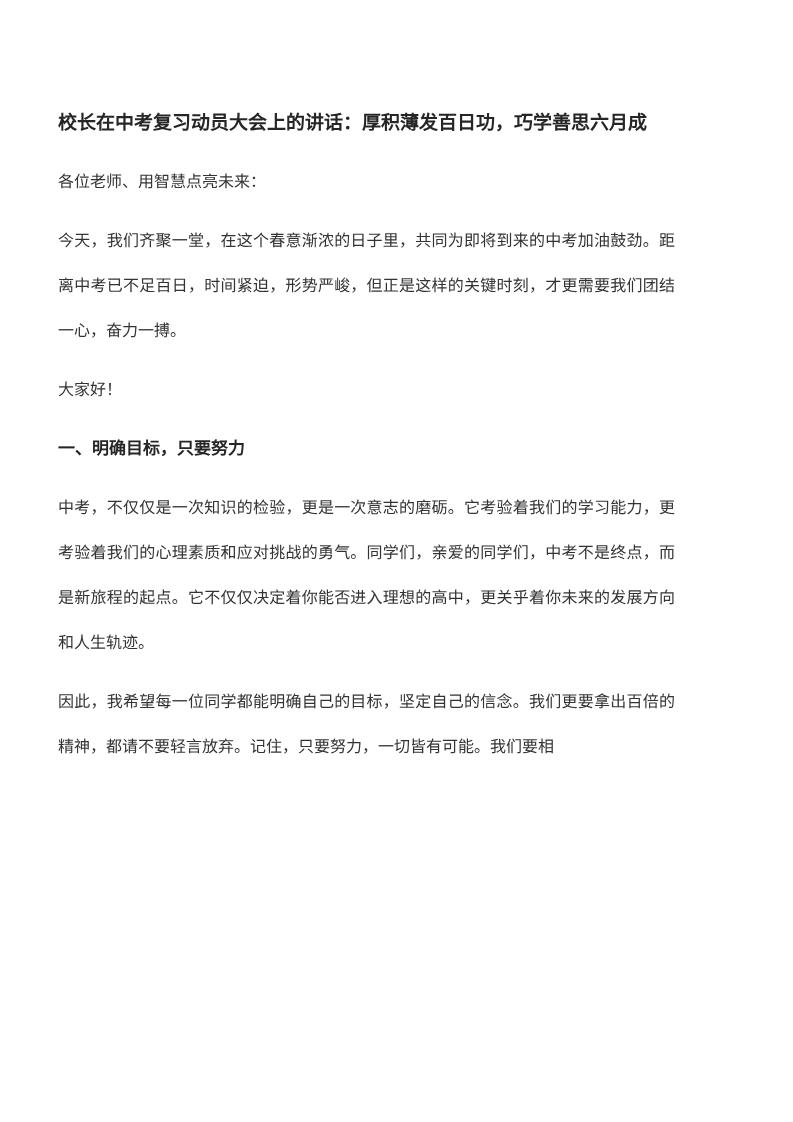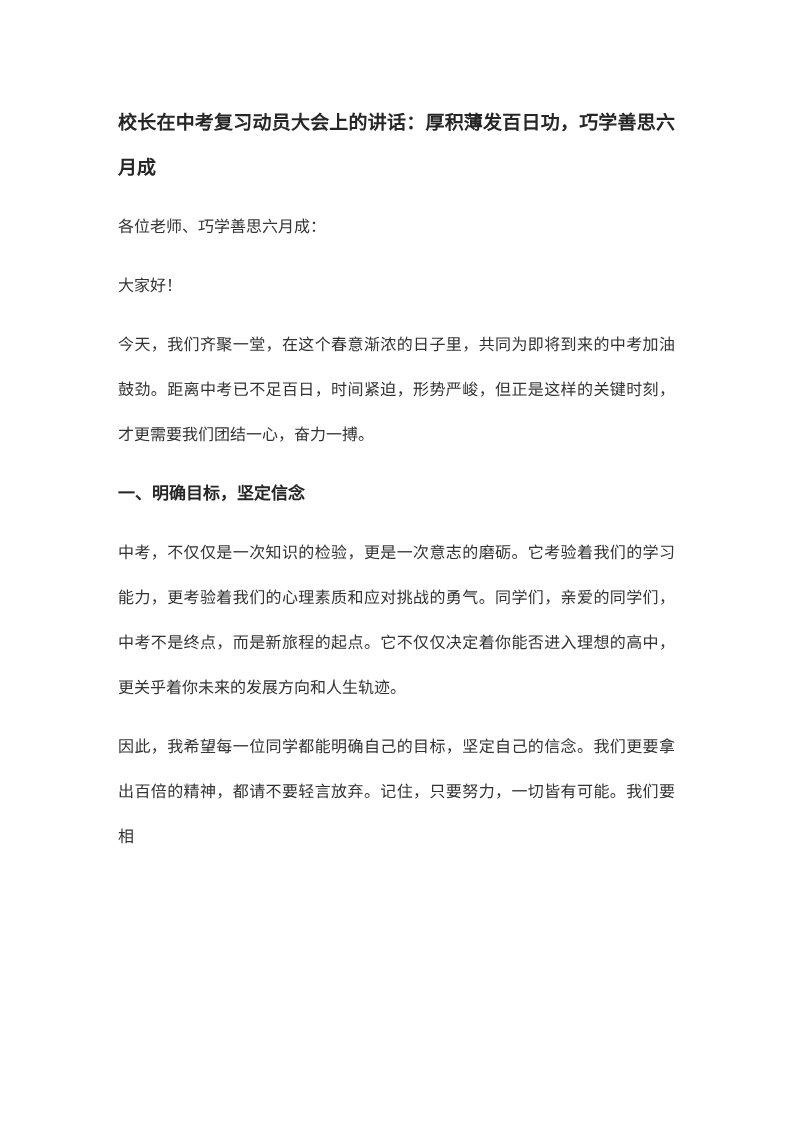--- a/index.html
+++ b/index.html
@@ -13,21 +13,21 @@
     height: 1122px;
     overflow: hidden;
     font-family: "Liberation Sans", "DejaVu Sans", sans-serif;
     color: #333333;
   }
   .page {
     box-sizing: border-box;
     width: 793px;
     height: 921px;
     background: #ffffff;
-    padding: 100px 118px 0 118px;
+    padding: 100px 118px 0 58px;
   }
   .doc-title {
     margin: 0 0 14px 0;
     font-size: 19px;
     font-weight: bold;
     line-height: 45px;
     color: #262626;
     text-align: justify;
   }
   .para {
@@ -48,26 +48,26 @@
     color: #262626;
   }
 </style>
 </head>
 <body>
 
 <div class="page">
 
   <h1 class="doc-title">校长在中考复习动员大会上的讲话：厚积薄发百日功，巧学善思六月成</h1>
 
-  <p class="para single">各位老师、巧学善思六月成：</p>
+  <p class="para single">各位老师、用智慧点亮未来：</p>
+
+  <p class="para">今天，我们齐聚一堂，在这个春意渐浓的日子里，共同为即将到来的中考加油鼓劲。距离中考已不足百日，时间紧迫，形势严峻，但正是这样的关键时刻，才更需要我们团结一心，奋力一搏。</p>
 
   <p class="para single">大家好！</p>
 
-  <p class="para">今天，我们齐聚一堂，在这个春意渐浓的日子里，共同为即将到来的中考加油鼓劲。距离中考已不足百日，时间紧迫，形势严峻，但正是这样的关键时刻，才更需要我们团结一心，奋力一搏。</p>
 
-
-  <h2 class="section-heading">一、明确目标，坚定信念</h2>
+  <h2 class="section-heading">一、明确目标，只要努力</h2>
 
   <p class="para">中考，不仅仅是一次知识的检验，更是一次意志的磨砺。它考验着我们的学习能力，更考验着我们的心理素质和应对挑战的勇气。同学们，亲爱的同学们，中考不是终点，而是新旅程的起点。它不仅仅决定着你能否进入理想的高中，更关乎着你未来的发展方向和人生轨迹。</p>
 
   <p class="para">因此，我希望每一位同学都能明确自己的目标，坚定自己的信念。我们更要拿出百倍的精神，都请不要轻言放弃。记住，只要努力，一切皆有可能。我们要相</p>
 
 </div>
 
 </body></html>

